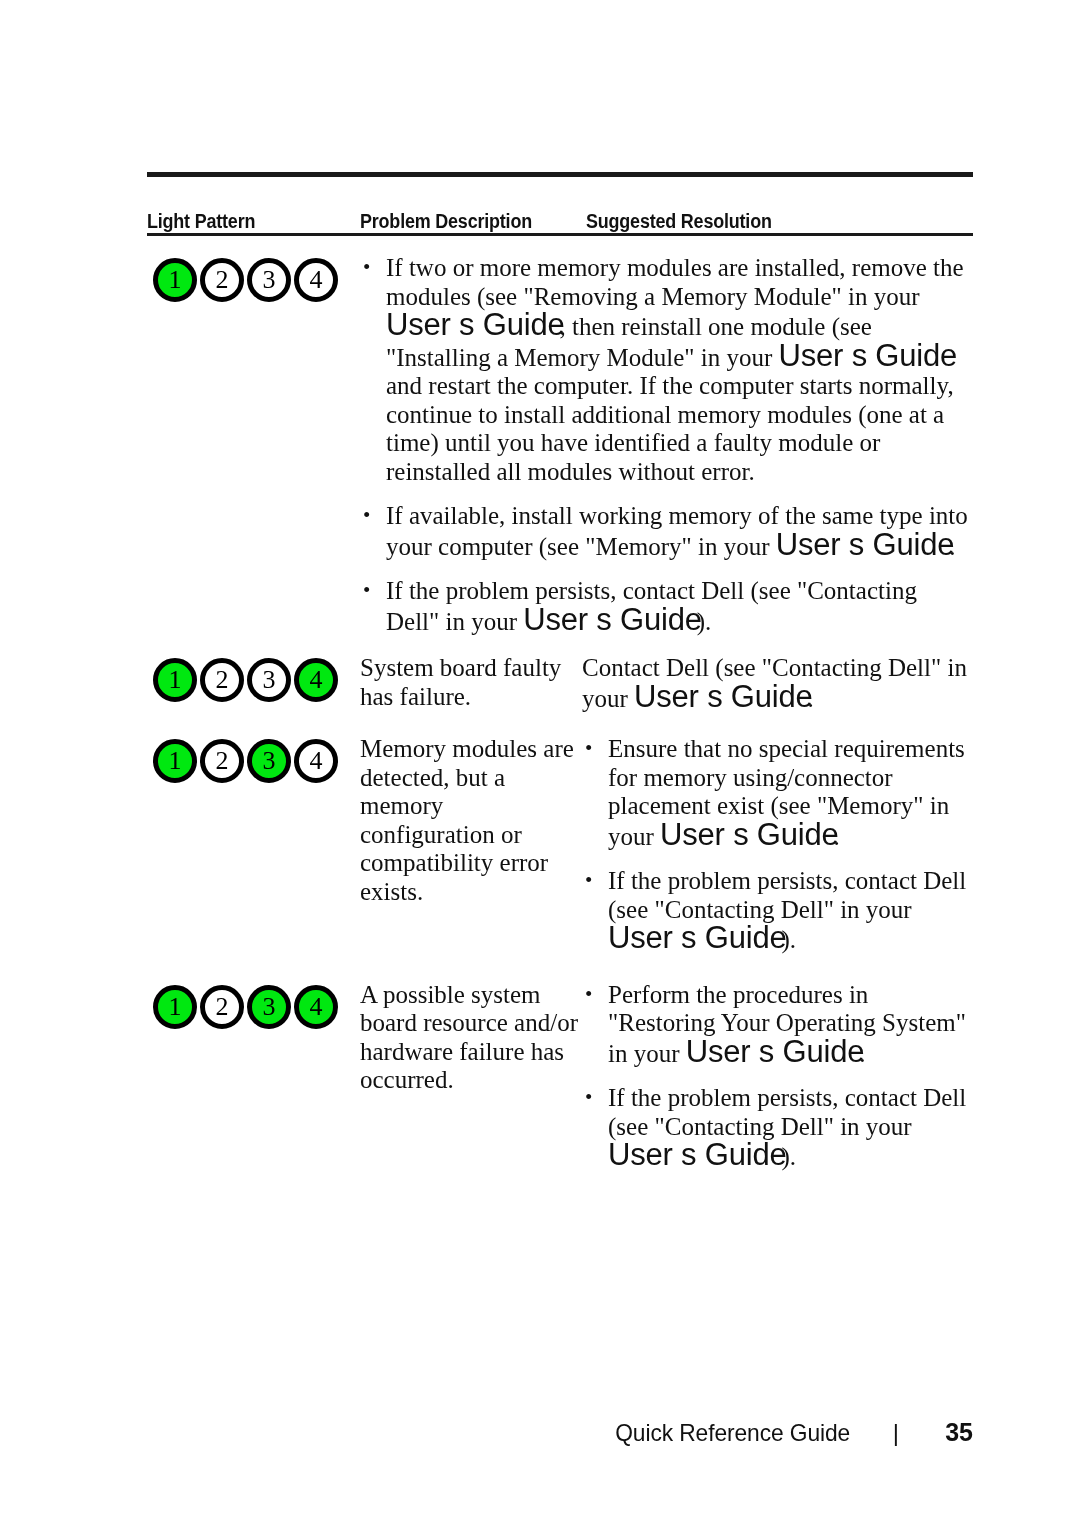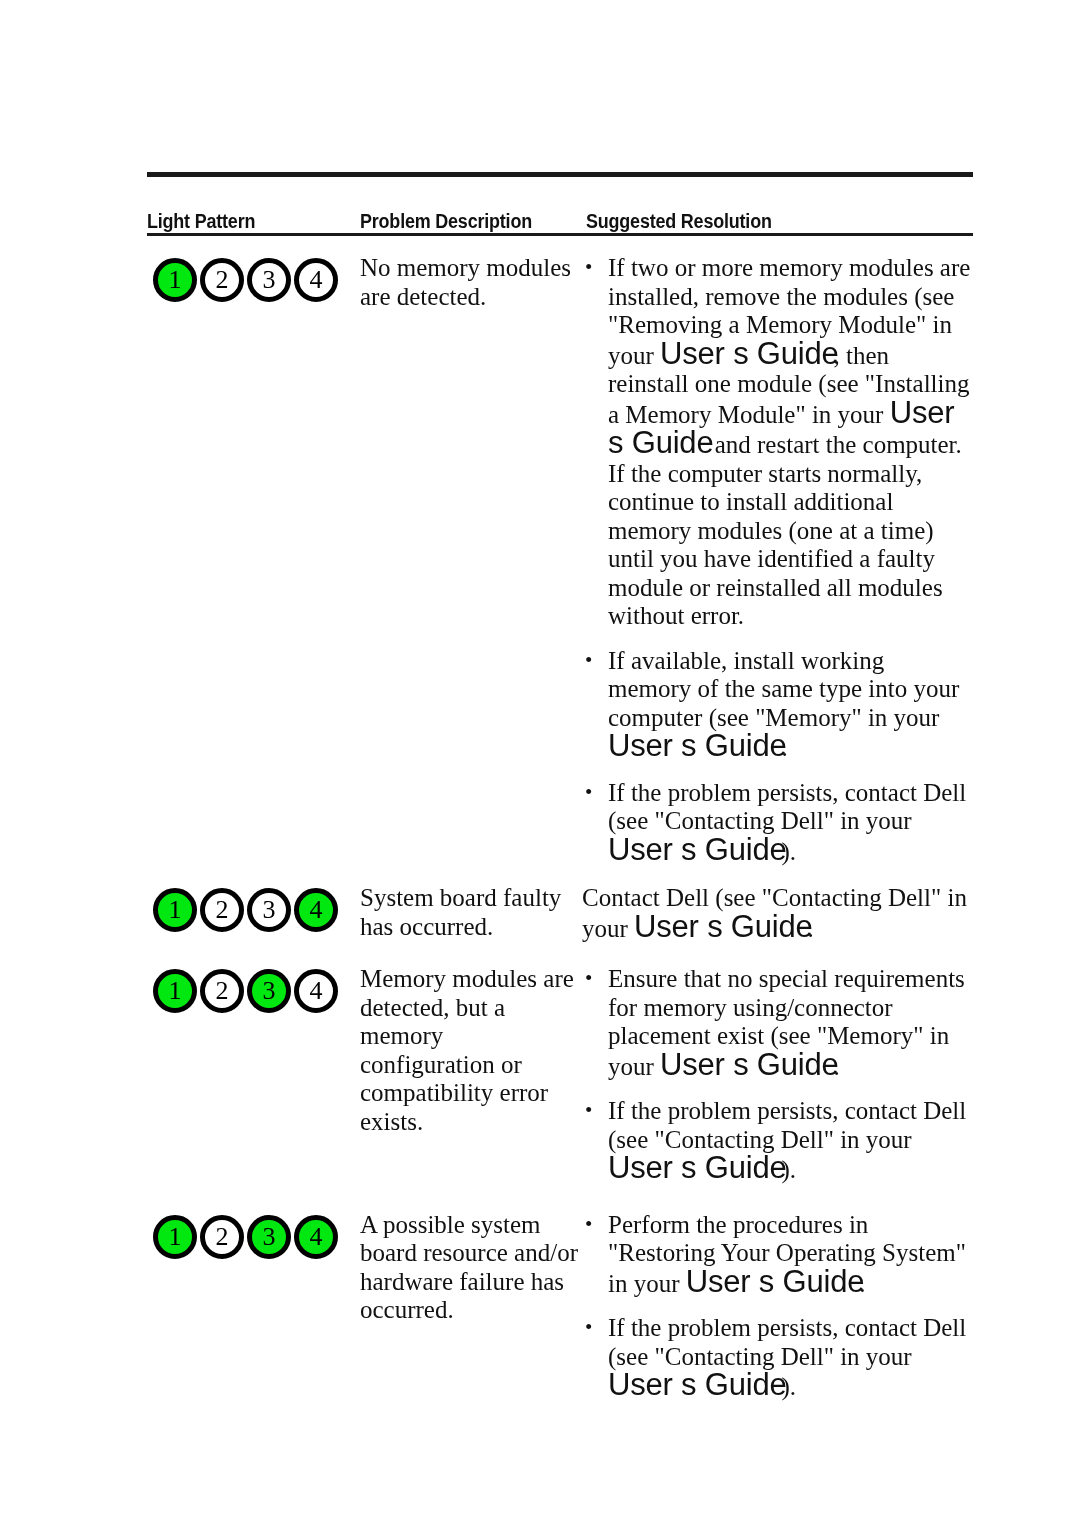--- a/index.html
+++ b/index.html
@@ -202,24 +202,20 @@
       <div class="row row-1">
         <div class="col-lights">
           <div class="lights">
             <div class="lamp on">1</div>
             <div class="lamp">2</div>
             <div class="lamp">3</div>
             <div class="lamp">4</div>
           </div>
         </div>
 
-        <div class="col-problem">
-          <div>No memory modules</div>
-          <div>are detected.</div>
-        </div>
 
         <div class="col-res">
           <ul class="bullets">
             <li><span>If two or more memory modules are installed, remove the modules (see "Removing a Memory Module" in your </span><span class="ug">User s Guide</span><span class="tight">, then reinstall one module (see "Installing a Memory Module" in your </span><span class="ug">User s Guide</span><span class="tight"> and restart the computer. If the computer starts normally, continue to install additional memory modules (one at a time) until you have identified a faulty module or reinstalled all modules without error.</span></li>
             <li><span>If available, install working memory of the same type into your computer (see "Memory" in your </span><span class="ug">User s Guide</span><span class="tight">.</span></li>
             <li><span>If the problem persists, contact Dell (see "Contacting Dell" in your </span><span class="ug">User s Guide</span><span class="tight">).</span></li>
           </ul>
         </div>
       </div>
 
@@ -228,21 +224,21 @@
           <div class="lights">
             <div class="lamp on">1</div>
             <div class="lamp">2</div>
             <div class="lamp">3</div>
             <div class="lamp on">4</div>
           </div>
         </div>
 
         <div class="col-problem">
           <div>System board faulty</div>
-          <div>has occurred.</div>
+          <div>has failure.</div>
         </div>
 
         <div class="col-res">
           <p class="plain"><span>Contact Dell (see "Contacting Dell" in your </span><span class="ug">User s Guide</span><span class="tight">.</span></p>
         </div>
       </div>
 
       <div class="row row-3">
         <div class="col-lights">
           <div class="lights">
@@ -279,14 +275,19 @@
           <ul class="bullets">
             <li><span>Perform the procedures in "Restoring Your Operating System" in your </span><span class="ug">User s Guide</span><span class="tight">.</span></li>
             <li><span>If the problem persists, contact Dell (see "Contacting Dell" in your </span><span class="ug">User s Guide</span><span class="tight">).</span></li>
           </ul>
         </div>
       </div>
 
     </div>
   </div>
 
+  <div class="footer">
+    <div class="footer-title">Quick Reference Guide</div>
+    <div class="footer-sep">|</div>
+    <div class="footer-page">35</div>
+  </div>
 
 </div>
 
 </body></html>

